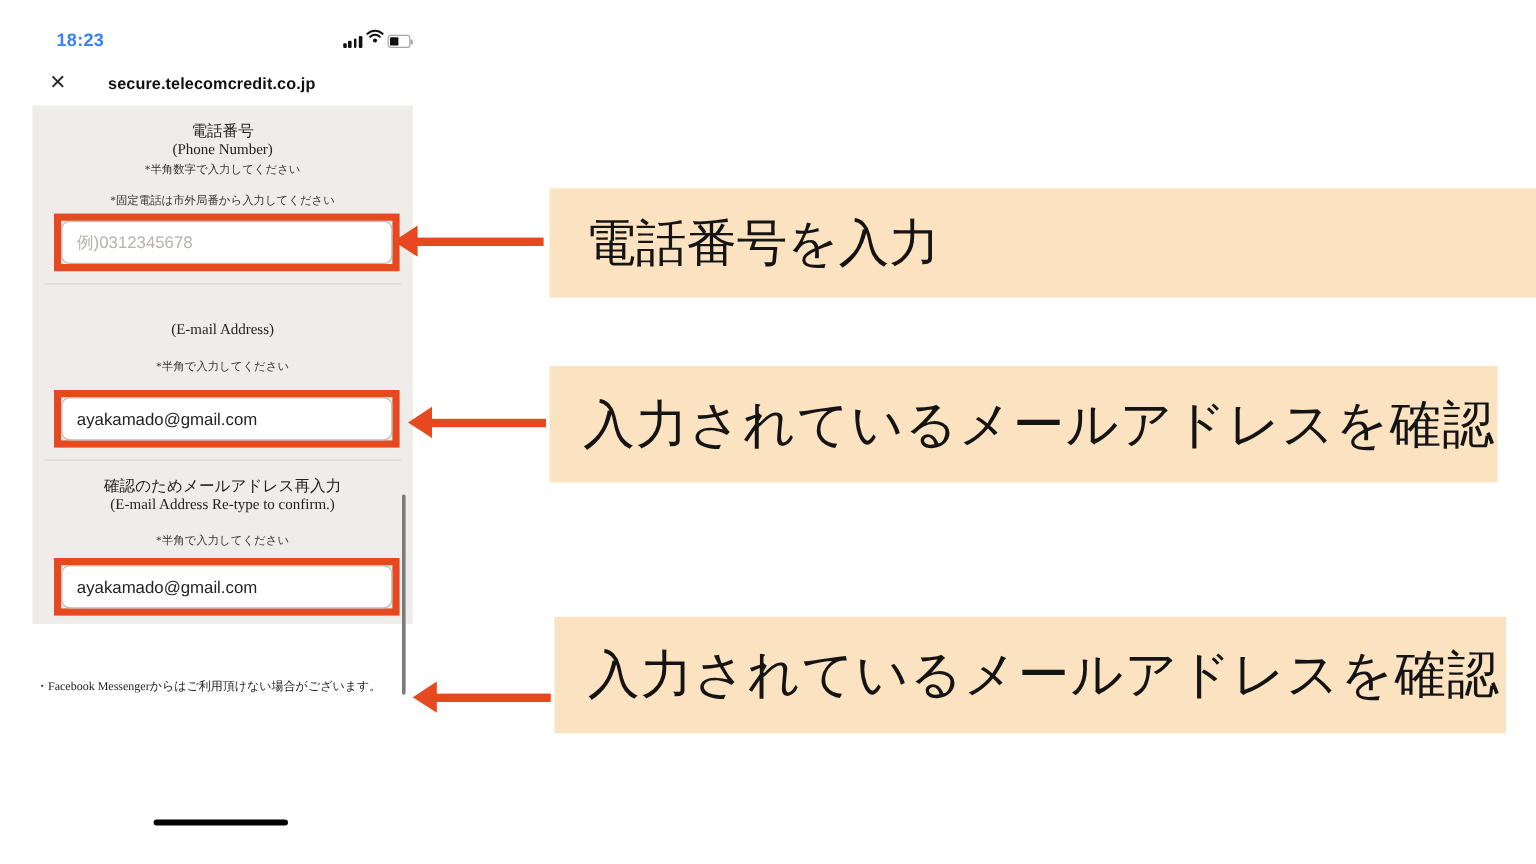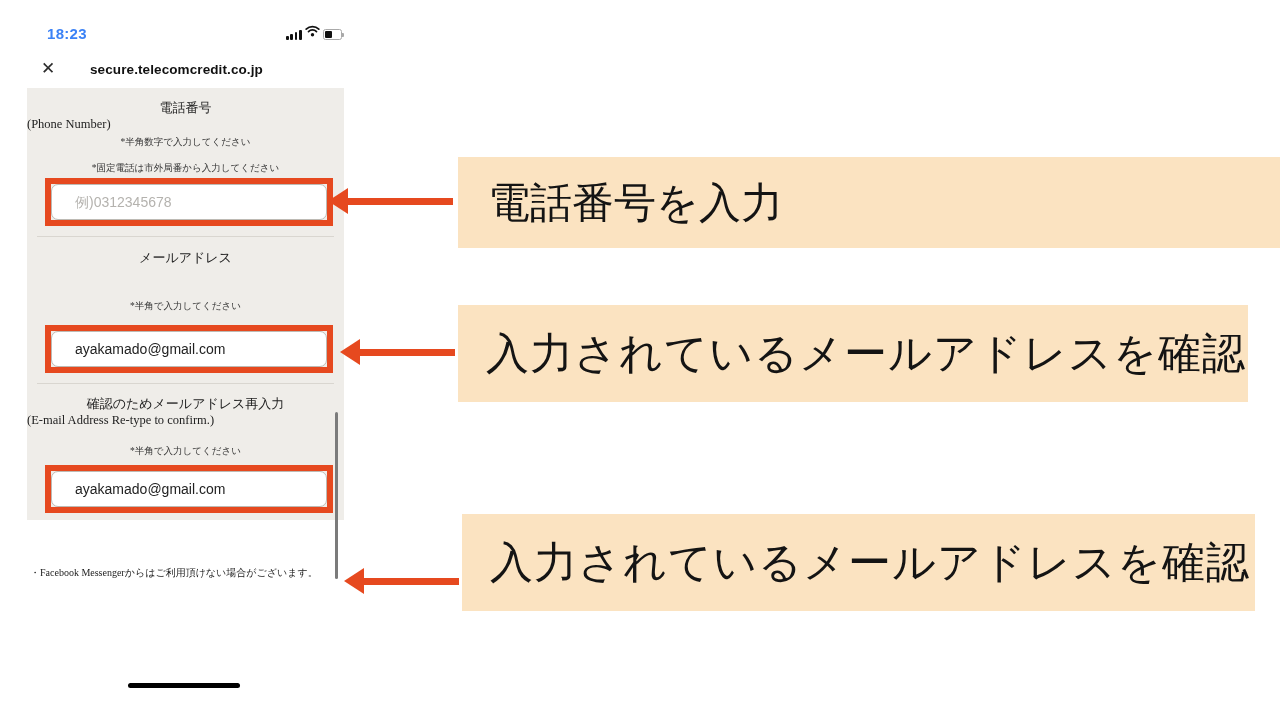--- a/index.html
+++ b/index.html
@@ -16,27 +16,27 @@
   .battery{position:absolute;right:0;bottom:2px;width:17px;height:9px;border:1px solid #a9a9a9;border-radius:2.5px;}
   .battery .fill{position:absolute;left:1px;top:1px;width:7px;height:7px;background:#111;border-radius:1px;}
   .battery .nub{position:absolute;right:-3px;top:2.5px;width:1.6px;height:4px;background:#a9a9a9;border-radius:0 1px 1px 0;}
 
   .closeicon{position:absolute;left:41px;top:59px;font-size:17px;color:#2c2c2c;line-height:20px;cursor:pointer;}
   .urltext{position:absolute;left:90px;top:62px;font-size:13.5px;font-weight:700;color:#111;letter-spacing:.1px;}
 
   
   .panel{position:absolute;left:27px;top:88px;width:317px;height:432px;background:#efede9;
          font-family:"Liberation Serif","DejaVu Serif",serif;color:#222;}
-  .sec-title{position:absolute;width:100%;text-align:center;font-size:13px;line-height:15px;font-family:Liberation Mono, monospace;}
-  .sec-sub{position:absolute;width:100%;text-align:left;font-size:12.5px;line-height:15px;}
+  .sec-title{position:absolute;width:100%;text-align:center;font-size:13px;line-height:15px;}
+  .sec-sub{position:absolute;width:100%;text-align:center;font-size:12.5px;line-height:15px;}
   .sec-note{position:absolute;width:100%;text-align:center;font-size:9.5px;line-height:13px;color:#333;}
   .hrule{position:absolute;left:10px;right:10px;height:1px;background:#d9d6d0;}
   .hl-rect{position:absolute;left:18px;width:288px;height:48px;border:6px solid #e6491f;box-sizing:border-box;background:transparent;}
   .hl-rect input{width:100%;height:100%;box-sizing:border-box;border:1px solid #bdbab4;border-radius:7px;
-                 background:#fff;padding:0 23px;font-size:14px;color:#222;
+                 background:#fff;padding:0 12px;font-size:14px;color:#222;
                  font-family:"Liberation Sans",sans-serif;outline:none;}
   .hl-rect input::placeholder{color:#b4b2ae;}
 
   
   .scrollbar{position:absolute;left:335px;top:412px;width:3px;height:167px;background:#7b7b7b;border-radius:2px;}
   .footnotes{position:absolute;left:30px;top:566px;width:312px;font-family:Liberation Serif, serif;
              font-size:10px;line-height:14px;color:#1c1c1c;}
   .fn-hang{padding-left:9px;text-indent:-9px;}
   .fn-ind{padding-left:9px;}
   .fn-gap{margin-top:10px;}
@@ -91,21 +91,21 @@
     <div class="sec-title" style="top:13px">電話番号</div>
     <div class="sec-sub" style="top:29px">(Phone Number)</div>
     <div class="sec-note" style="top:48px">*半角数字で入力してください</div>
     <div class="sec-note" style="top:74px">*固定電話は市外局番から入力してください</div>
     <div class="hl-rect" style="top:90px">
       <input type="text" placeholder="例)0312345678" style="">
     </div>
 
     <div class="hrule" style="top:148px"></div>
 
-    <div class="sec-title" style="top:163px">メールアドレス</div>
+    <div class="sec-sub" style="top:179px">(E-mail Address)</div>
     <div class="sec-note" style="top:212px">*半角で入力してください</div>
     <div class="hl-rect" style="top:237px">
       <input type="text" value="ayakamado@gmail.com" style="">
     </div>
 
     <div class="hrule" style="top:295px"></div>
 
     <div class="sec-title" style="top:309px">確認のためメールアドレス再入力</div>
     <div class="sec-sub" style="top:325px">(E-mail Address Re-type to confirm.)</div>
     <div class="sec-note" style="top:357px">*半角で入力してください</div>

